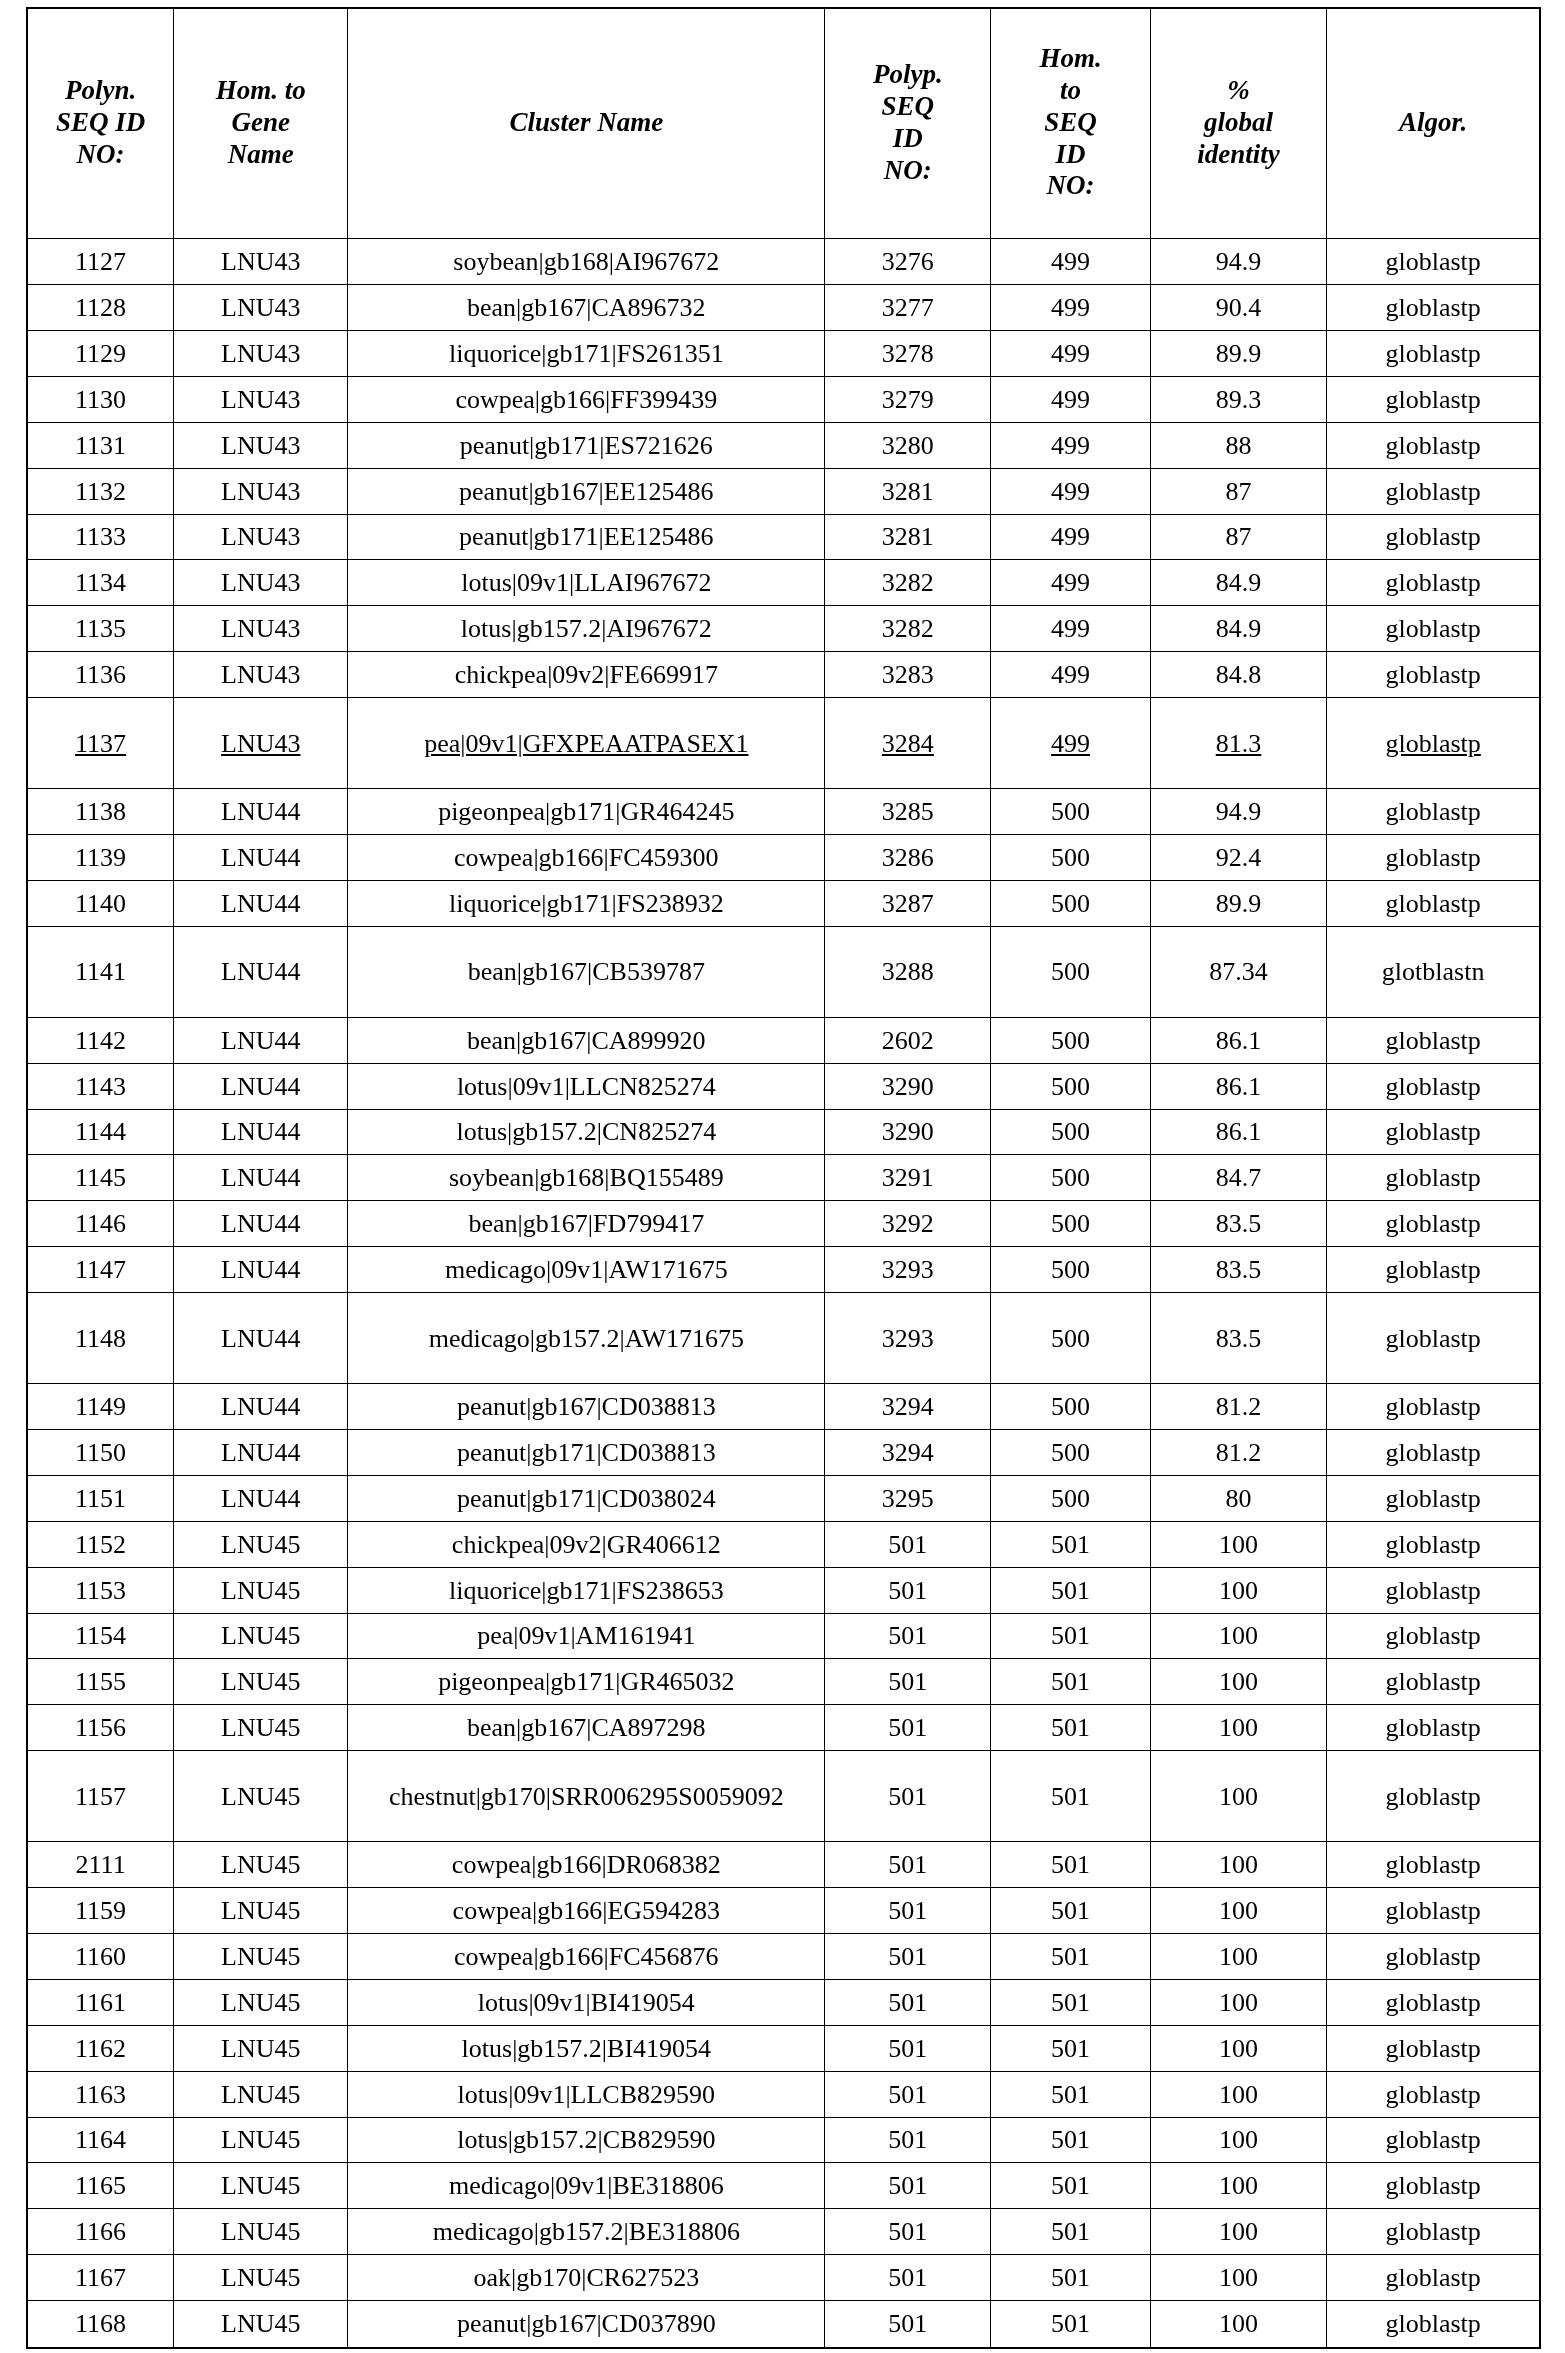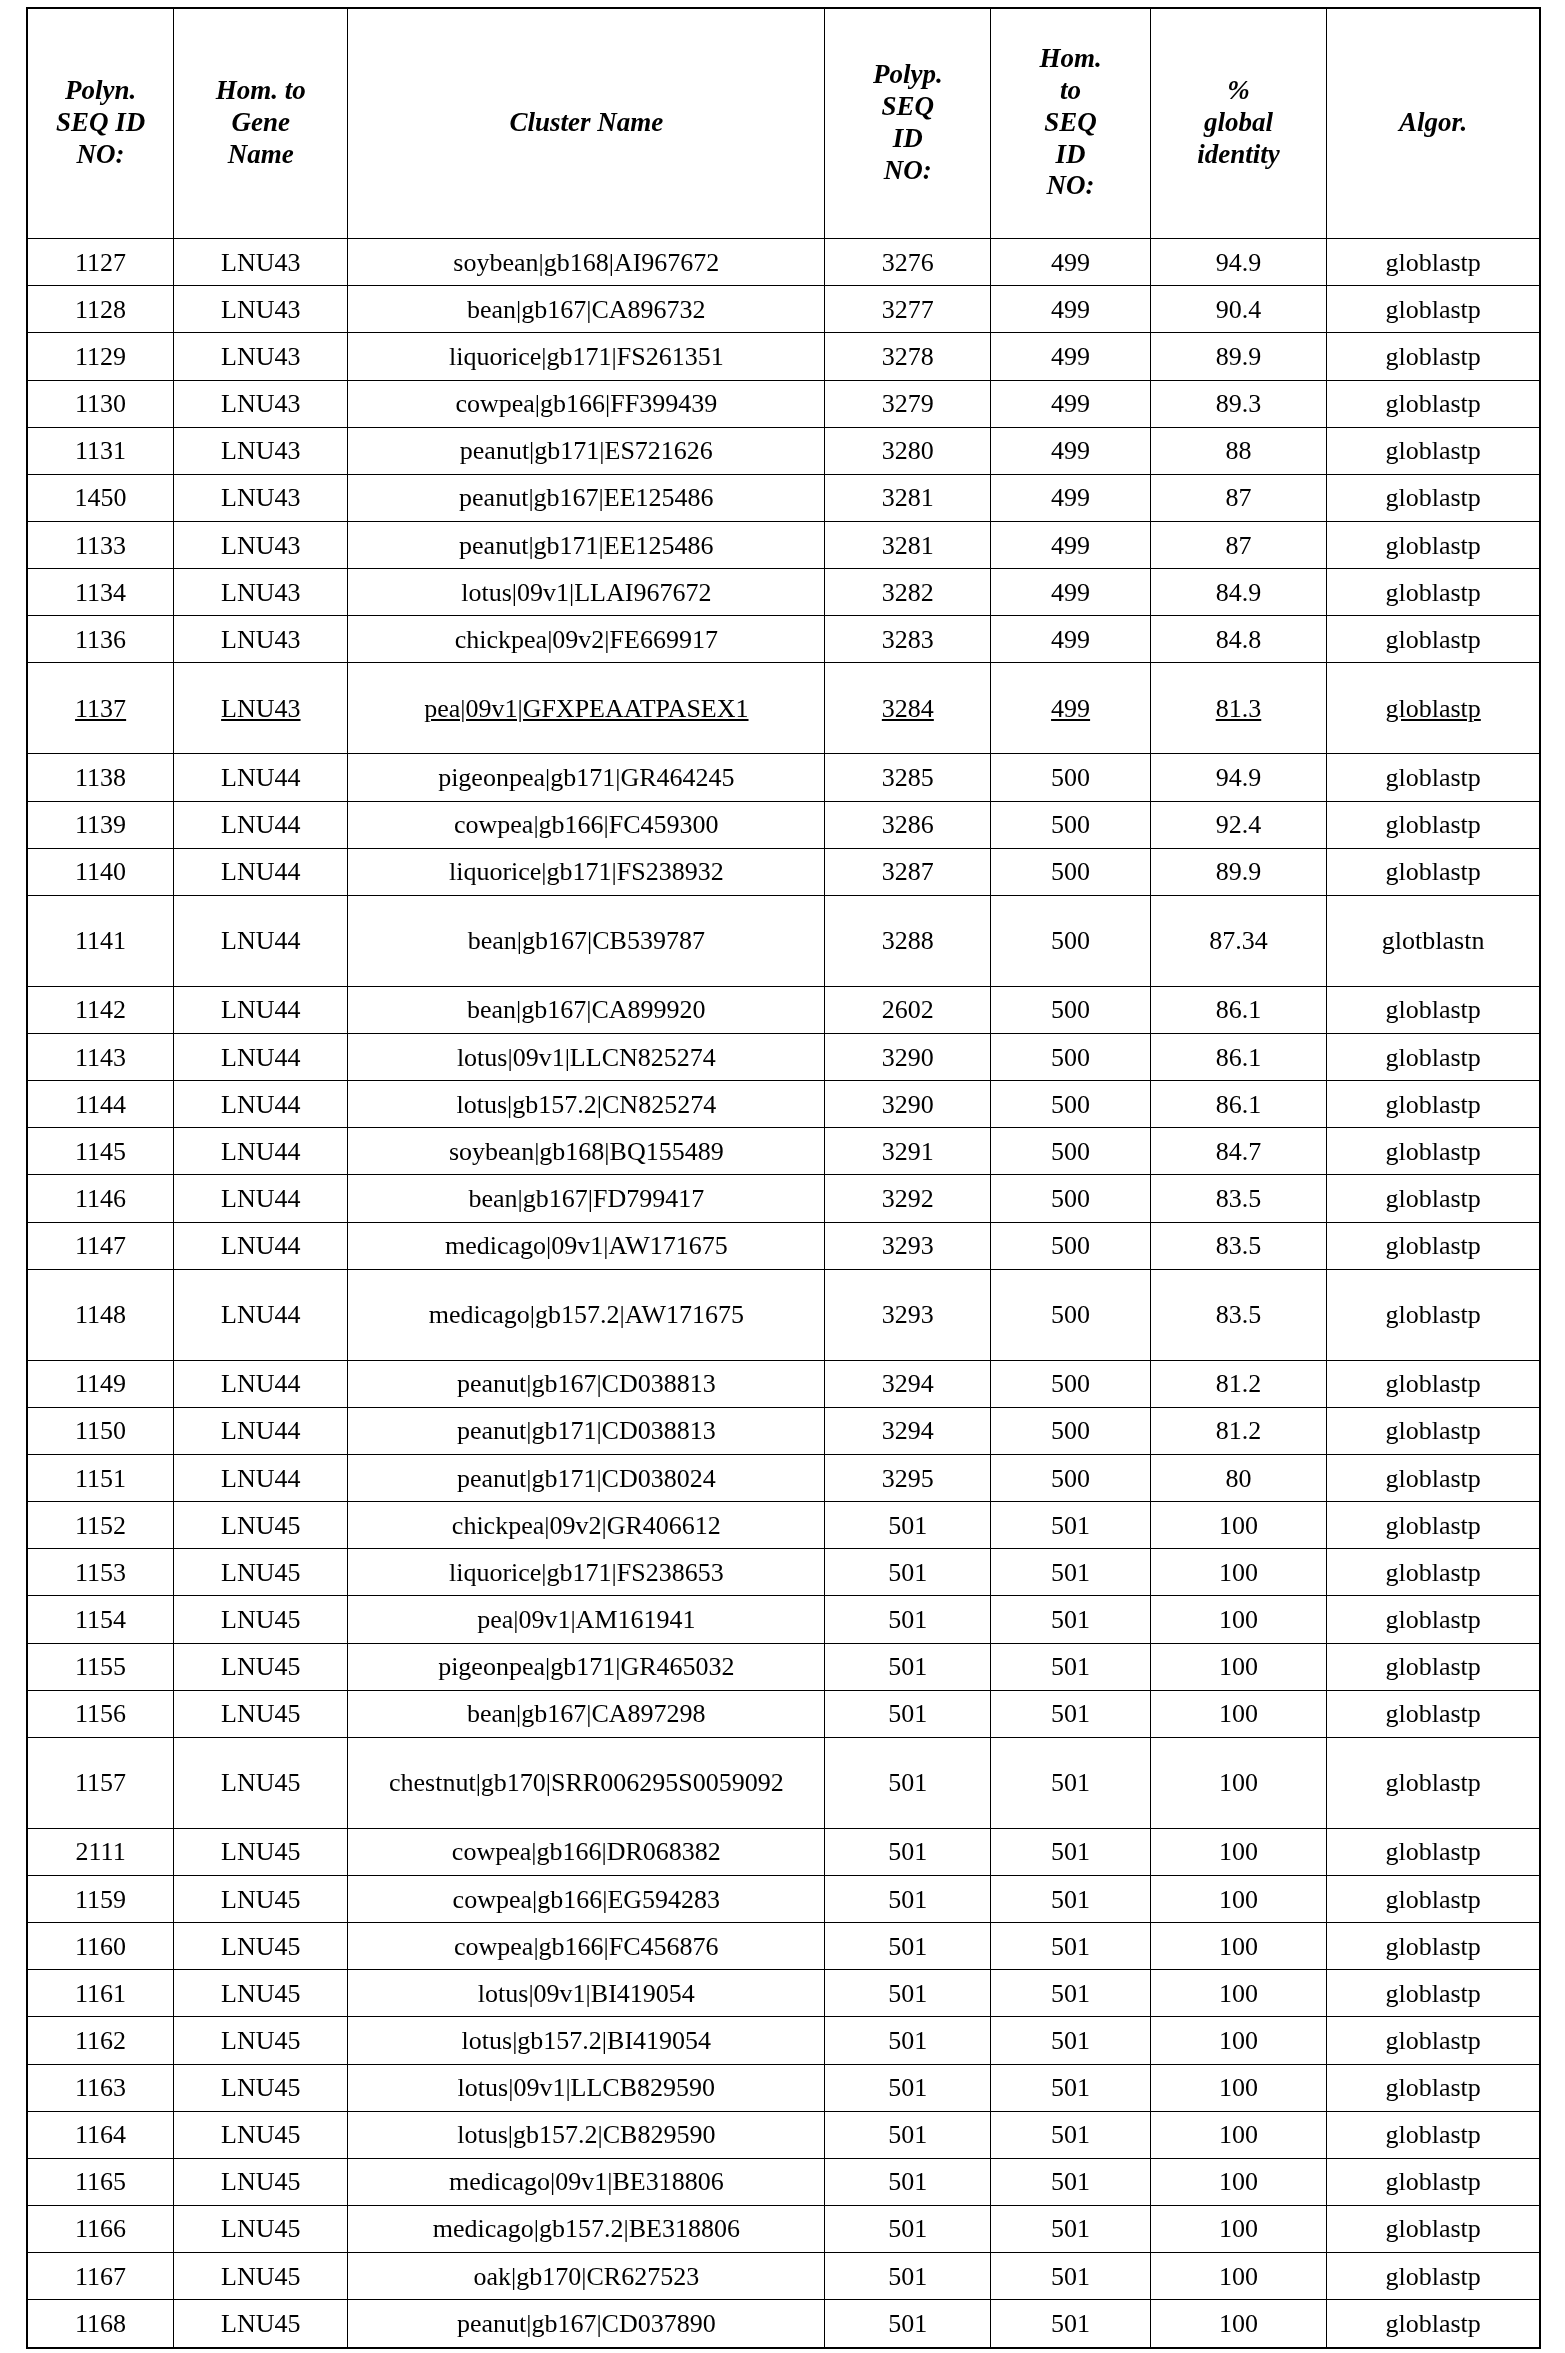--- a/index.html
+++ b/index.html
@@ -158,41 +158,50 @@
         <tr>
           <td>1131</td>
           <td>LNU43</td>
           <td>peanut|gb171|ES721626</td>
           <td>3280</td>
           <td>499</td>
           <td>88</td>
           <td>globlastp</td>
         </tr>
         <tr>
-          <td>1450</td>
+          <td>1132</td>
           <td>LNU43</td>
           <td>peanut|gb167|EE125486</td>
           <td>3281</td>
           <td>499</td>
           <td>87</td>
           <td>globlastp</td>
         </tr>
         <tr>
           <td>1133</td>
           <td>LNU43</td>
           <td>peanut|gb171|EE125486</td>
           <td>3281</td>
           <td>499</td>
           <td>87</td>
           <td>globlastp</td>
         </tr>
         <tr>
           <td>1134</td>
           <td>LNU43</td>
           <td>lotus|09v1|LLAI967672</td>
+          <td>3282</td>
+          <td>499</td>
+          <td>84.9</td>
+          <td>globlastp</td>
+        </tr>
+        <tr>
+          <td>1135</td>
+          <td>LNU43</td>
+          <td>lotus|gb157.2|AI967672</td>
           <td>3282</td>
           <td>499</td>
           <td>84.9</td>
           <td>globlastp</td>
         </tr>
         <tr>
           <td>1136</td>
           <td>LNU43</td>
           <td>chickpea|09v2|FE669917</td>
           <td>3283</td>

